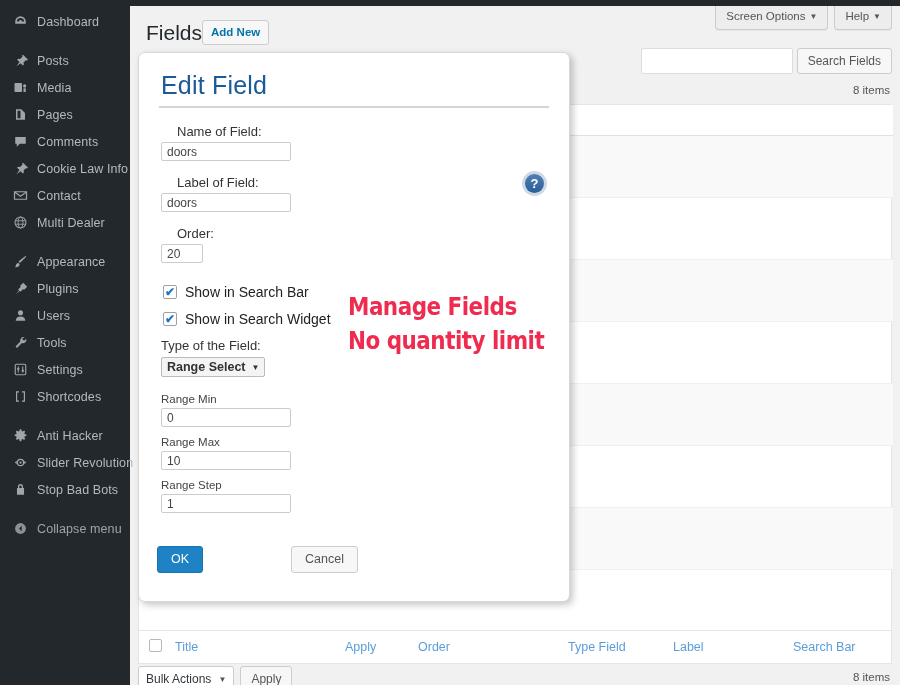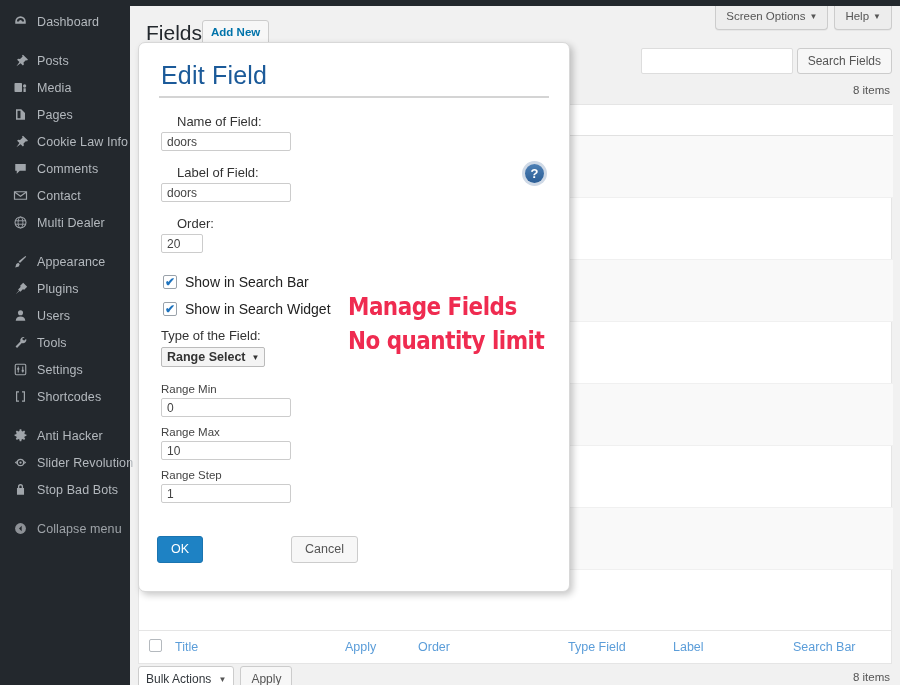--- a/index.html
+++ b/index.html
@@ -222,21 +222,21 @@
     padding: 0 10px;
   }
   .items-count-bottom {
     position: absolute; right: 10px; top: 665px;
     font-size: 11.5px; color: #555;
   }
 
   
   .modal {
     position: absolute;
-    left: 138px; top: 42px;
+    left: 138px; top: 52px;
     width: 432px; height: 550px;
     background: #fff;
     border: 1px solid #d8d8d8;
     border-radius: 7px;
     box-shadow: 3px 3px 7px rgba(0,0,0,.22);
     z-index: 40;
     padding: 16px 18px 0 18px;
   }
   .modal-title {
     font-size: 25px;
@@ -426,32 +426,32 @@
             <svg viewBox="0 0 20 20">
               <path d="M4 3h7l5 5v9H4z"></path>
               <path d="M6 5h4v10H6z" fill="#23282d"></path>
             </svg>
           </span>
           <span class="mi-label">Pages</span>
         </div>
         <div class="menu-item">
           <span class="mi-icon">
             <svg viewBox="0 0 20 20">
+              <path d="M3 4h14v9H9l-4 4v-4H3z"></path>
+            </svg>
+          </span>
+          <span class="mi-label">Comments</span>
+        </div>
+        <div class="menu-item">
+          <span class="mi-icon">
+            <svg viewBox="0 0 20 20">
               <path d="M13.3 2.2l-1.4 1.4 1 1-3.5 3.5-2.6-.5-1.3 1.3 3.1 3.1-4 5.5 5.5-4 3.1 3.1 1.3-1.3-.5-2.6 3.5-3.5 1 1 1.4-1.4z"></path>
             </svg>
           </span>
           <span class="mi-label">Cookie Law Info</span>
-        </div>
-        <div class="menu-item">
-          <span class="mi-icon">
-            <svg viewBox="0 0 20 20">
-              <path d="M3 4h14v9H9l-4 4v-4H3z"></path>
-            </svg>
-          </span>
-          <span class="mi-label">Comments</span>
         </div>
         <div class="menu-item">
           <span class="mi-icon">
             <svg viewBox="0 0 20 20">
               <path d="M2 5h16v10H2z" fill="none" stroke="#a0a5aa" stroke-width="1.6"></path>
               <path d="M2.6 5.7L10 11l7.4-5.3" fill="none" stroke="#a0a5aa" stroke-width="1.6"></path>
             </svg>
           </span>
           <span class="mi-label">Contact</span>
         </div>

